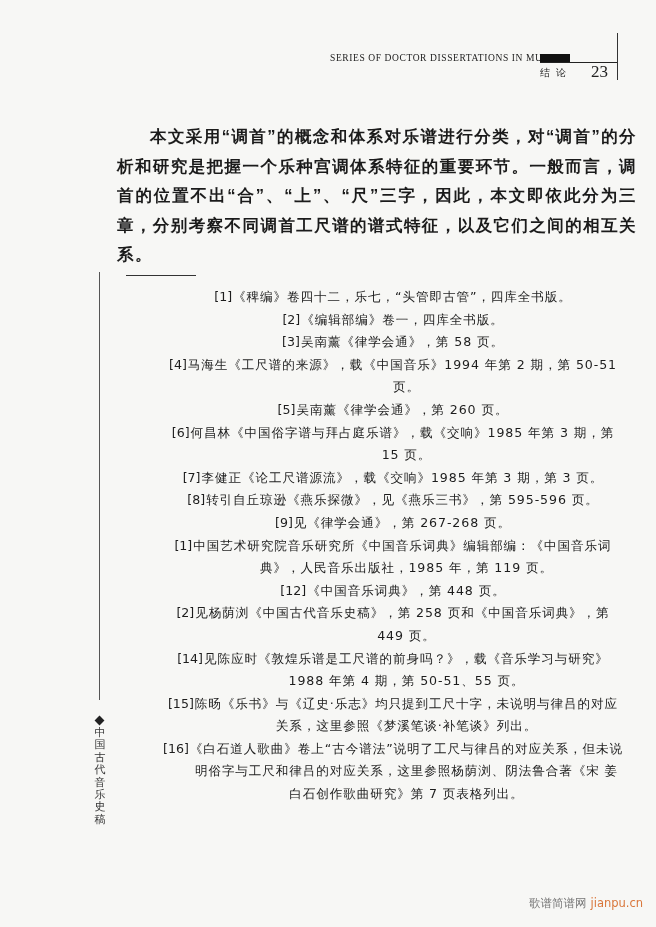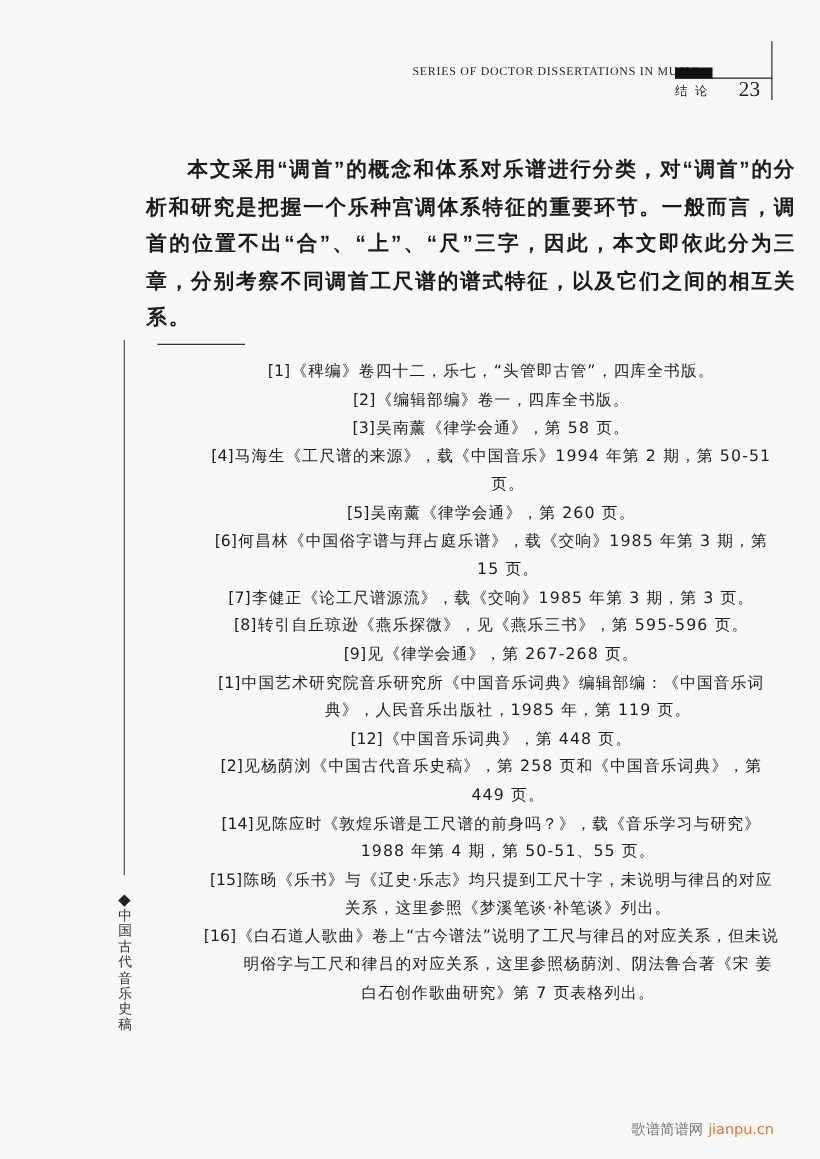--- a/index.html
+++ b/index.html
@@ -69,21 +69,21 @@
     font-family: "DejaVu Sans", sans-serif; font-size: 12.6px; line-height: 22.6px;
     letter-spacing: 0.9px; color: #1d1d1d; text-align: center;
   }
   .footnotes li {
     padding-left: 27px; text-indent: -27px; margin: 0 0 0 0;
   }
   .fn-num { letter-spacing: 0; margin-right: 1px; }
 
   
   .watermark {
-    position: absolute; left: 505px; top: 896px; font-size: 11.5px; white-space: nowrap;
+    position: absolute; left: 529px; top: 896px; font-size: 11.5px; white-space: nowrap;
     font-family: "DejaVu Sans", sans-serif;
   }
   .wm-cn { color: #777; margin-right: 4px; }
   .wm-url { color: #d9763a; font-weight: normal; }
 </style>
 </head>
 <body>
 
 <div class="page">
 

